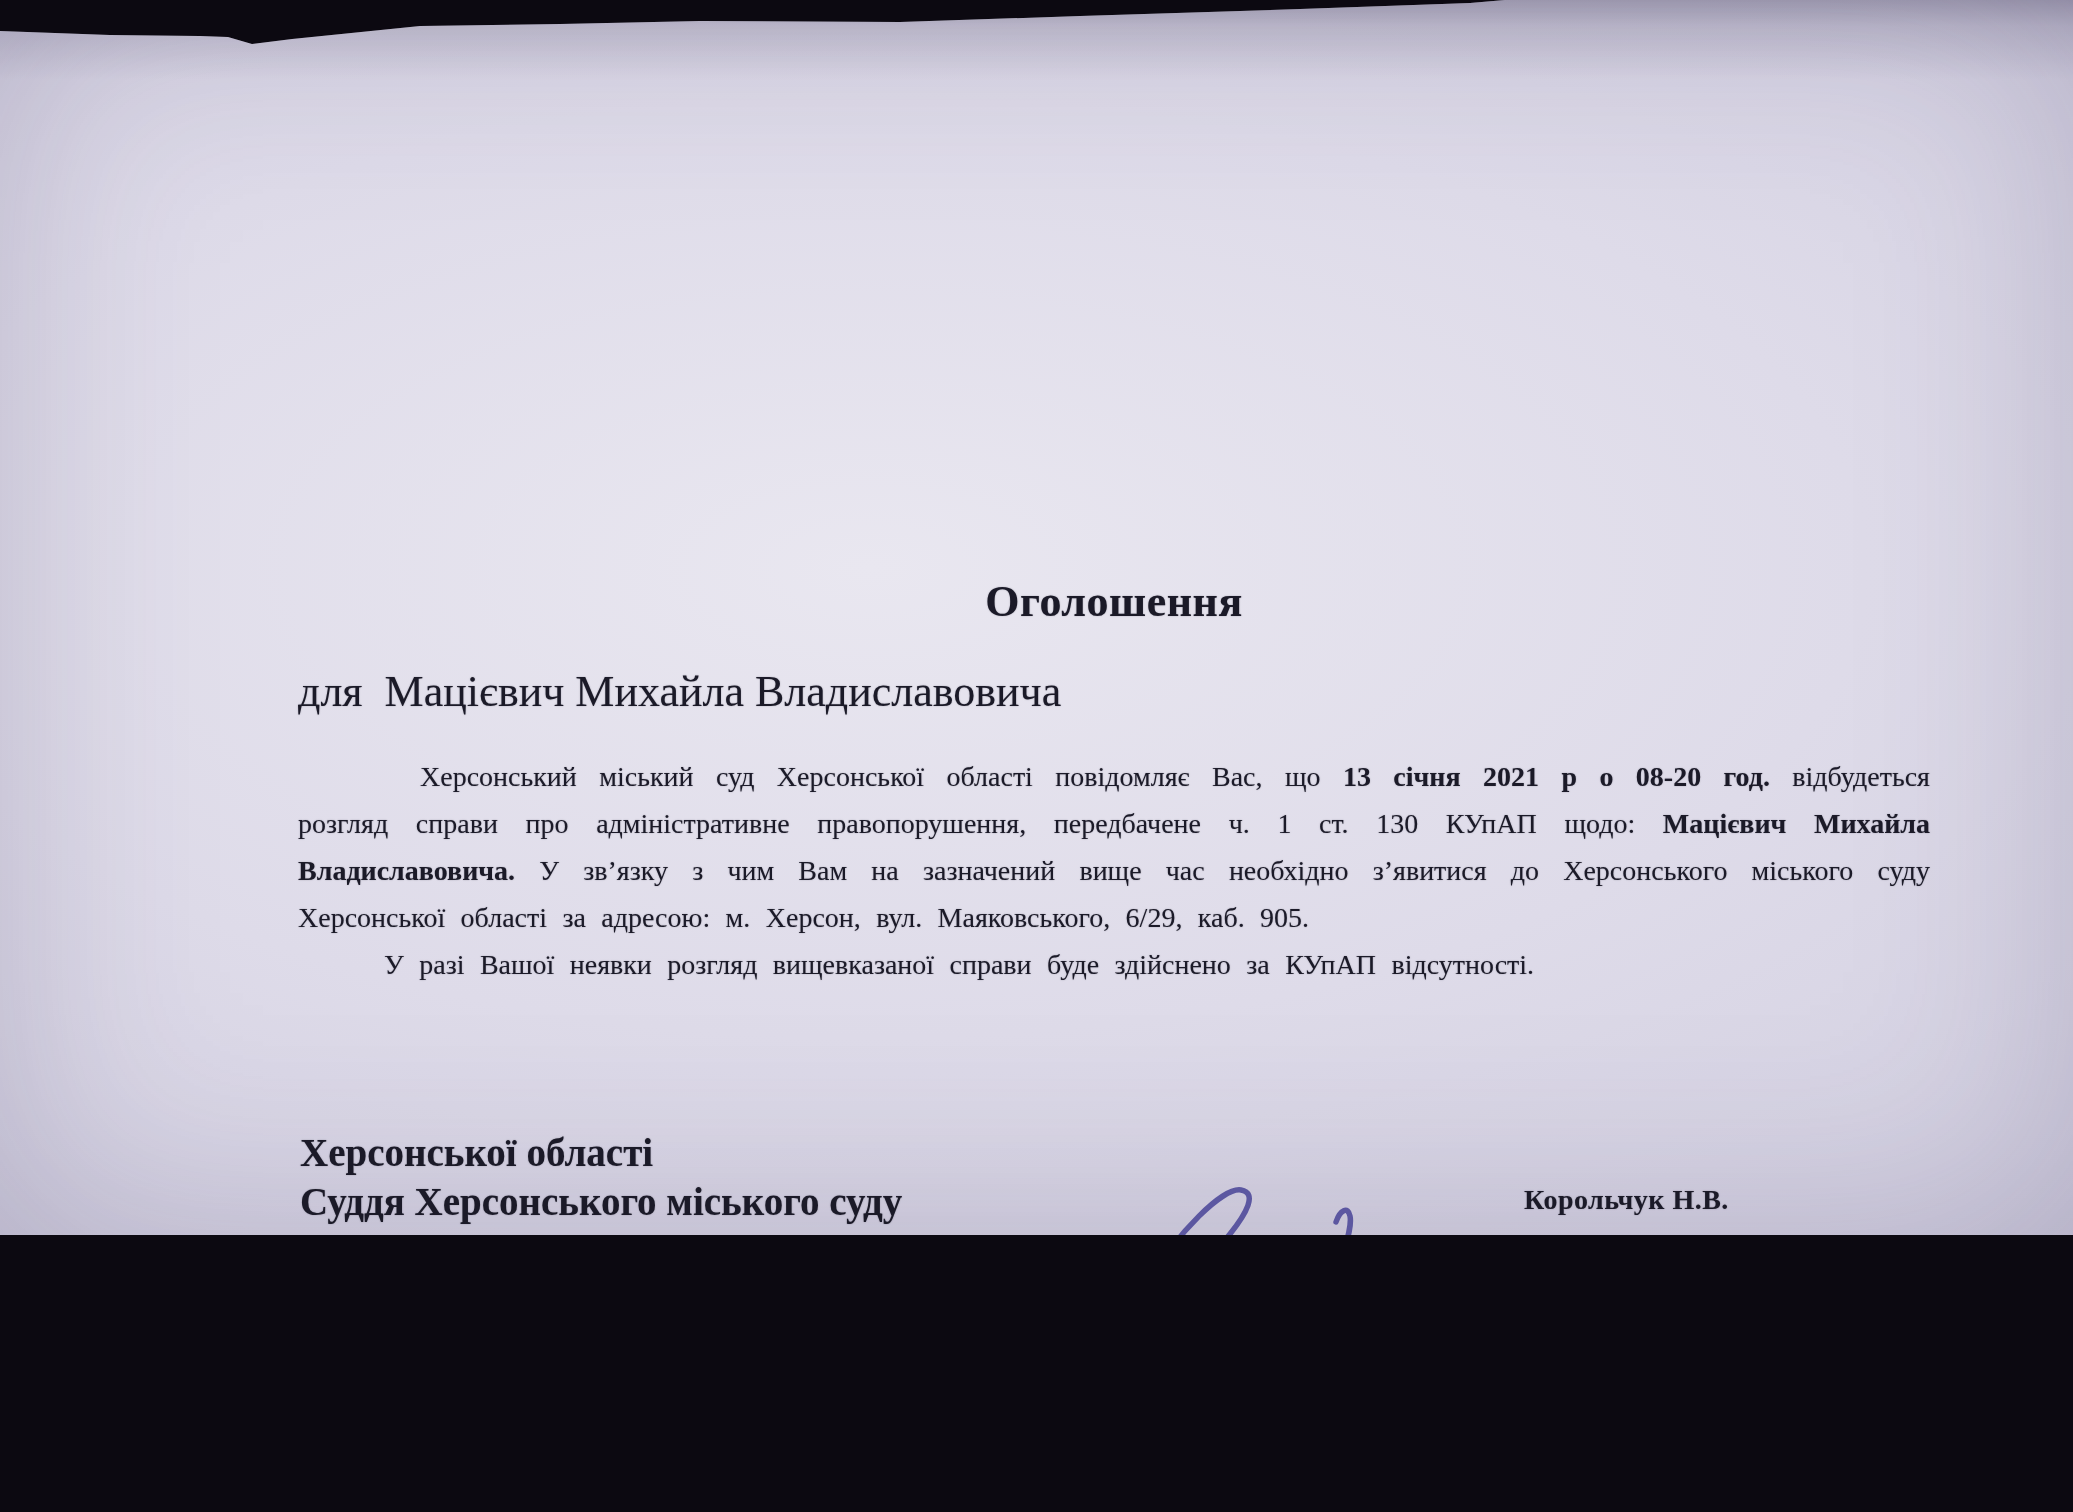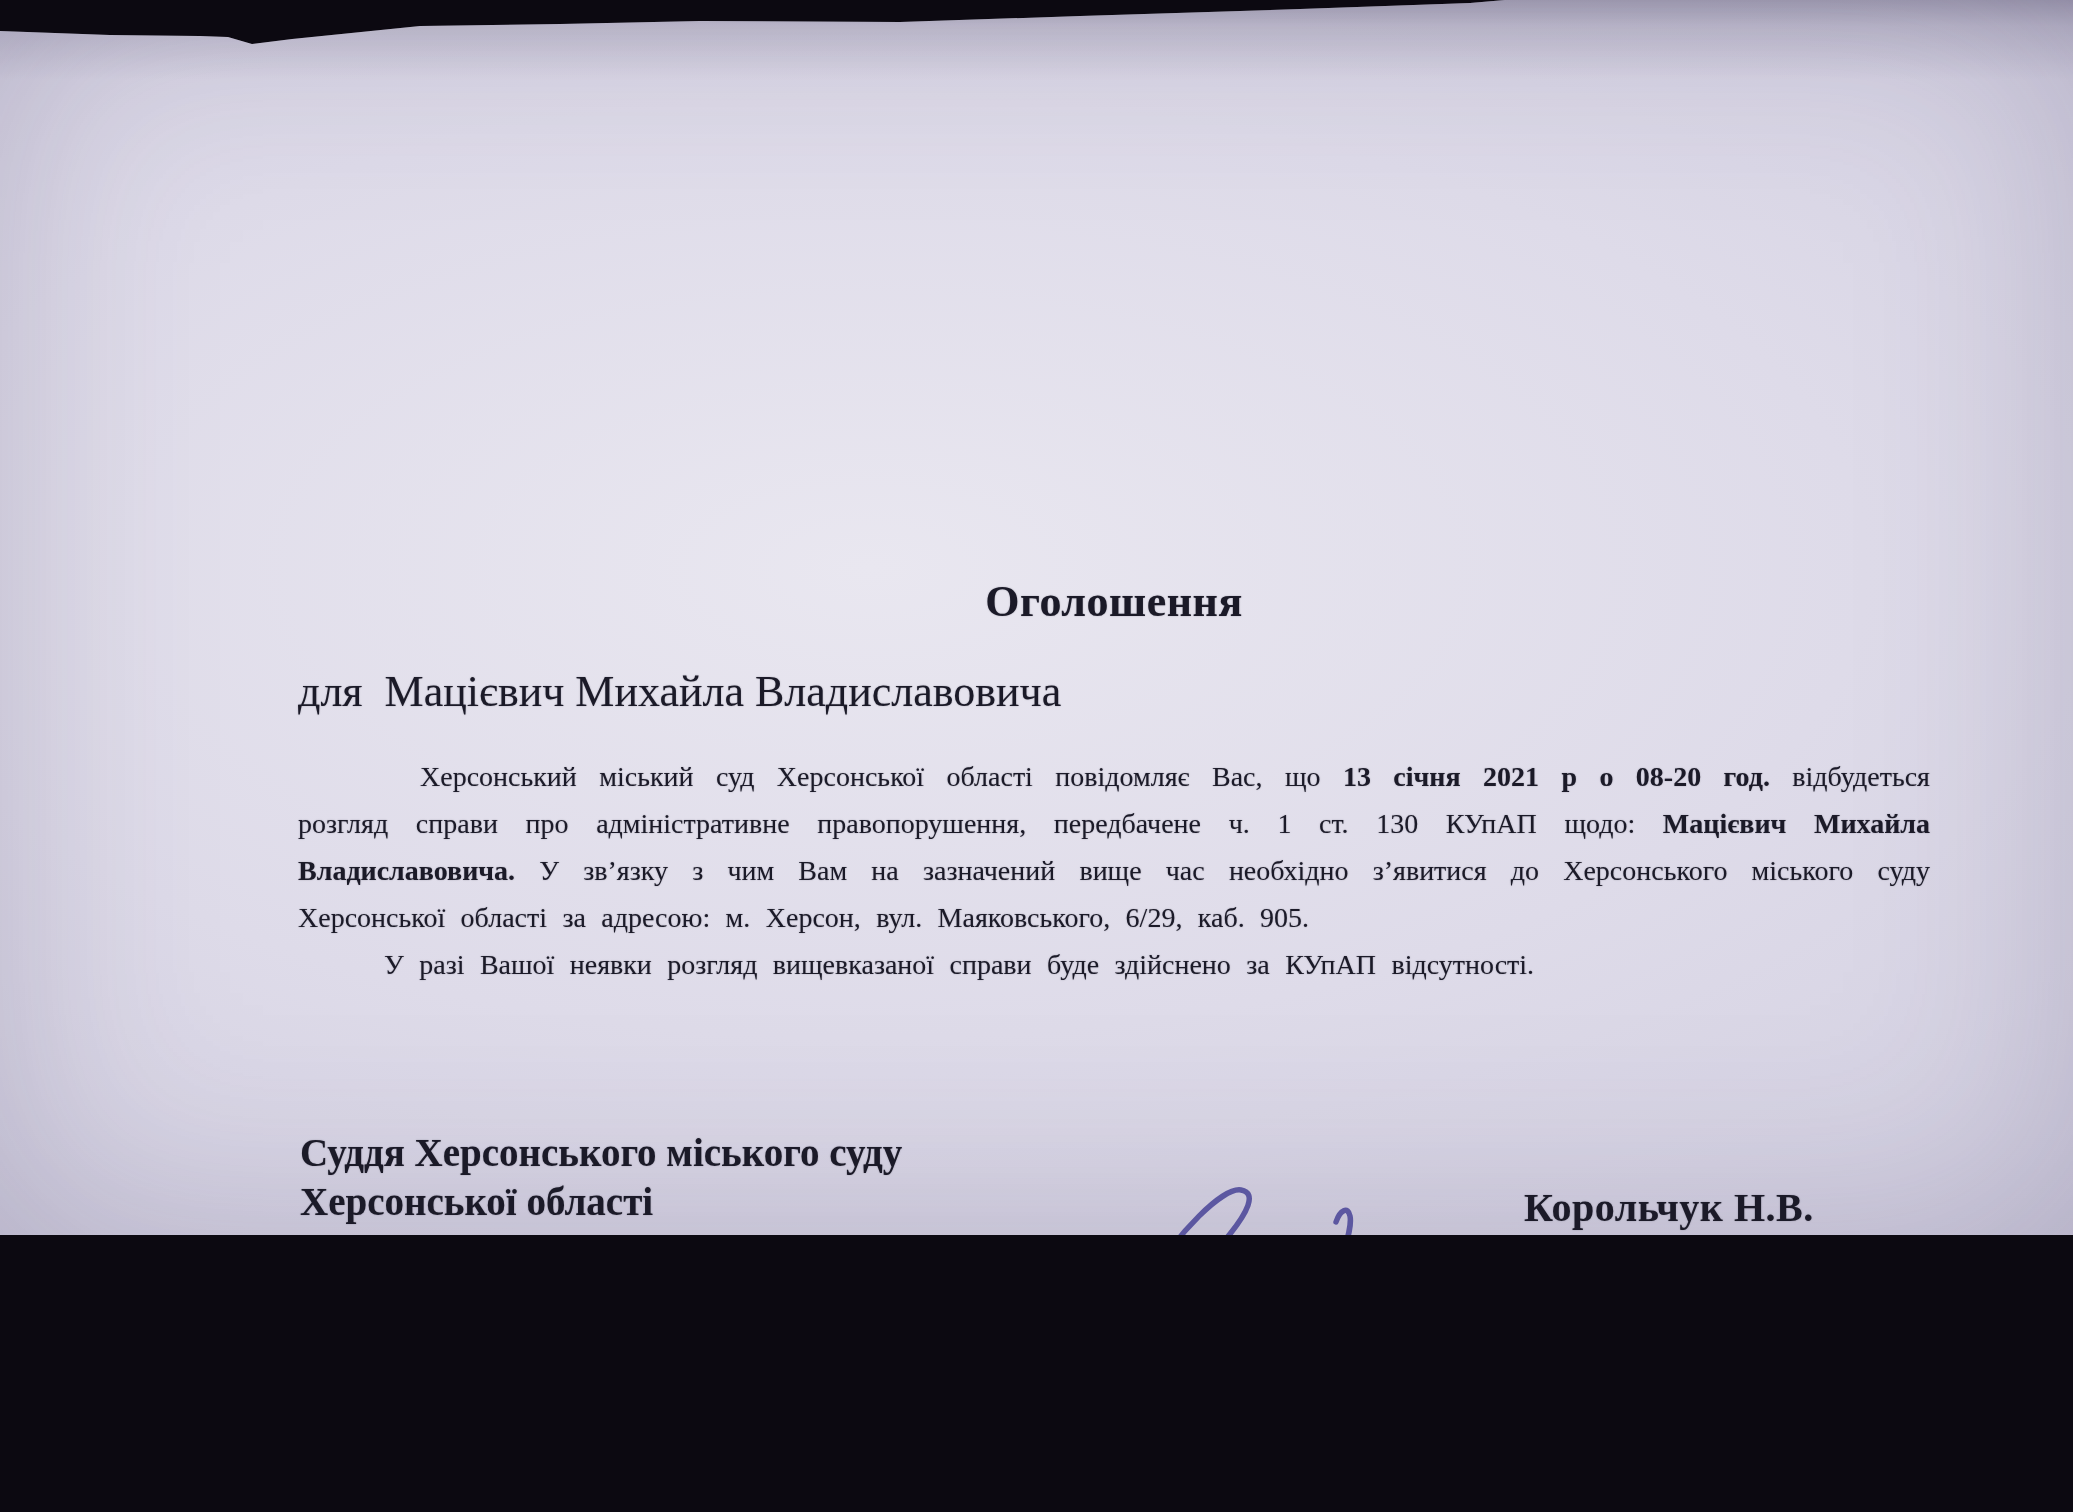--- a/index.html
+++ b/index.html
@@ -66,21 +66,21 @@
 
   .sig-role {
     position: absolute;
     left: 300px; top: 1128px; width: 760px;
     font-size: 39px; font-weight: bold;
     line-height: 49px;
   }
   .judge-name {
     position: absolute;
     left: 1524px; top: 1184px;
-    font-size: 40px; font-weight: bold;
+    font-size: 28px; font-weight: bold;
     letter-spacing: 0.5px;
   }
   .signature {
     position: absolute;
     left: 1138px; top: 1160px;
     width: 300px; height: 158px;
     opacity: 0.88;
   }
 </style>
 </head>
@@ -93,22 +93,22 @@
       <div class="title-line">Оголошення</div>
 
       <div class="addressee-line">для  Мацієвич Михайла Владиславовича</div>
 
       <div class="body-block">
         <p class="p1"><span>Херсонський міський суд Херсонської області повідомляє Вас, що </span><b>13 січня 2021 р о 08-20 год.</b><span> відбудеться розгляд справи про адміністративне правопорушення, передбачене ч. 1 ст. 130 КУпАП щодо: </span><b>Мацієвич Михайла Владиславовича.</b><span> У зв’язку з чим Вам на зазначений вище час необхідно з’явитися до Херсонського міського суду Херсонської області за адресою: м. Херсон, вул. Маяковського, 6/29, каб. 905.</span></p>
         <p class="p2">У разі Вашої неявки розгляд вищевказаної справи буде здійснено за КУпАП відсутності.</p>
       </div>
 
       <div class="sig-role">
+        <div>Херсонської області</div>
         <div>Суддя Херсонського міського суду</div>
-        <div>Херсонської області</div>
       </div>
 
       <div class="judge-name">Корольчук Н.В.</div>
 
       <svg class="signature" viewBox="0 0 300 158" xmlns="http://www.w3.org/2000/svg">
         <g fill="none" stroke="#4d4899" stroke-width="5.5" stroke-linecap="round" stroke-linejoin="round">
           <path d="M 10,122
                    C 40,72 85,27 103,30
                    C 120,33 108,54 92,74
                    C 74,97 52,122 50,134

